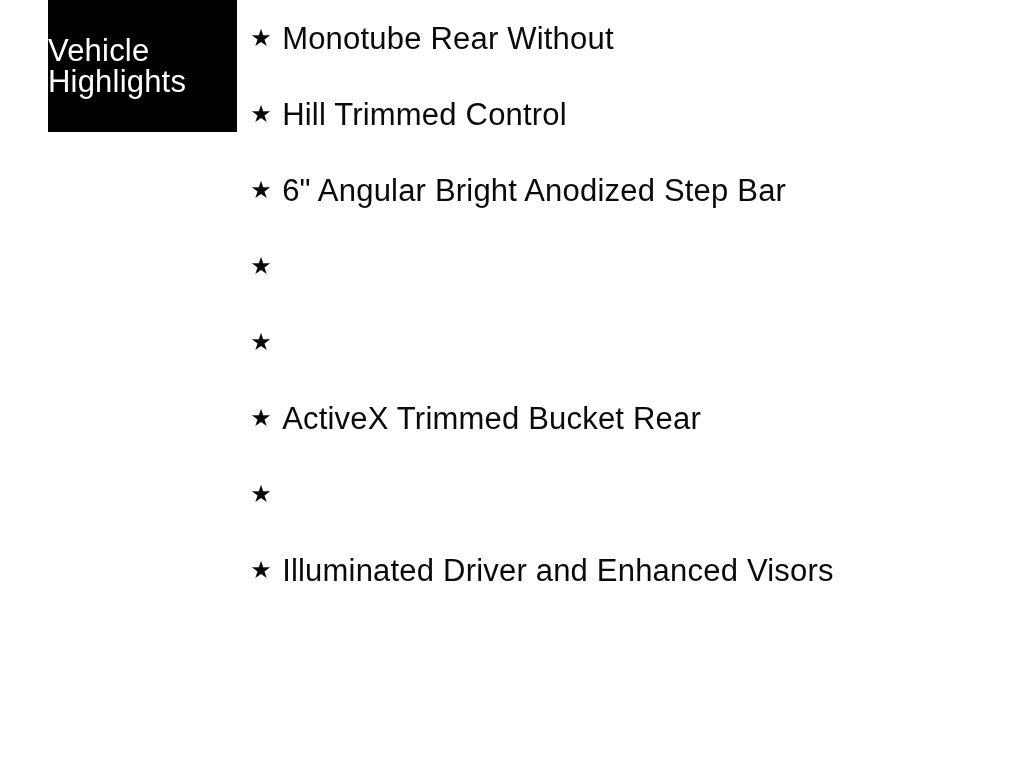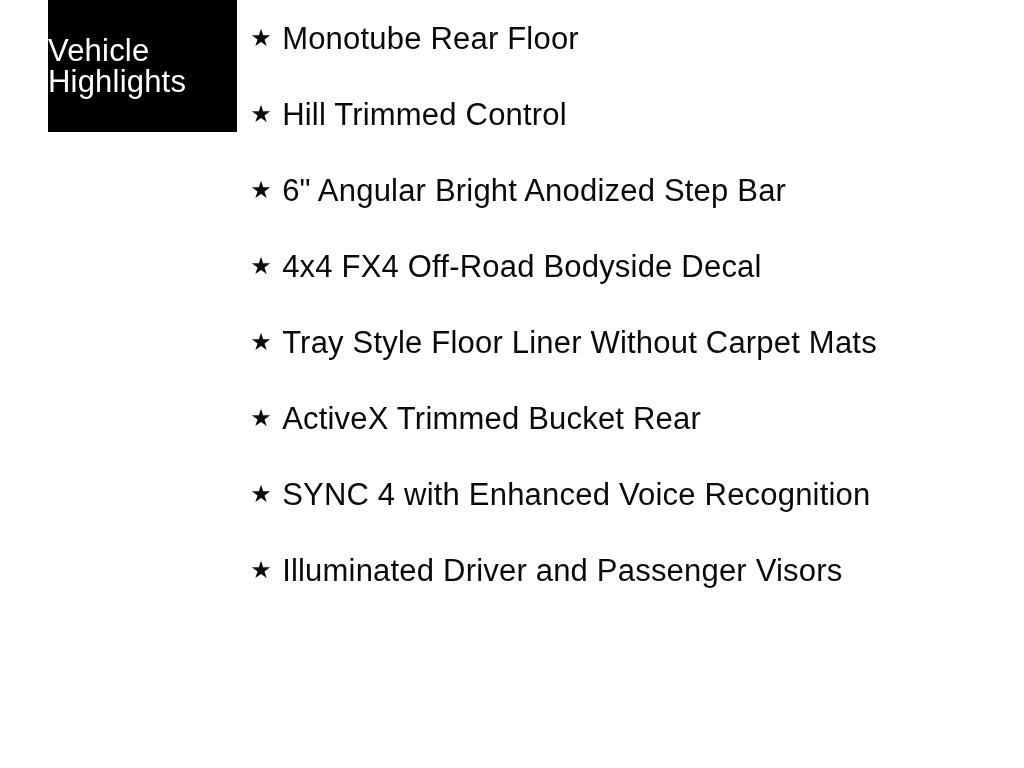--- a/index.html
+++ b/index.html
@@ -70,52 +70,49 @@
 <div class="page">
 
   <div class="header">
     <div class="header-title">Vehicle Highlights</div>
   </div>
 
   <div class="list">
 
     <div class="row">
       <span class="star">★</span>
-      <span class="label">Monotube Rear Floor</span>
+      <span class="label">Monotube Rear Without</span>
     </div>
 
     <div class="row">
       <span class="star">★</span>
       <span class="label">Hill Trimmed Control</span>
     </div>
 
     <div class="row">
       <span class="star">★</span>
       <span class="label">6" Angular Bright Anodized Step Bar</span>
     </div>
 
     <div class="row">
       <span class="star">★</span>
-      <span class="label">4x4 FX4 Off-Road Bodyside Decal</span>
     </div>
 
     <div class="row">
       <span class="star">★</span>
-      <span class="label">Tray Style Floor Liner Without Carpet Mats</span>
     </div>
 
     <div class="row">
       <span class="star">★</span>
       <span class="label">ActiveX Trimmed Bucket Rear</span>
     </div>
 
     <div class="row">
       <span class="star">★</span>
-      <span class="label">SYNC 4 with Enhanced Voice Recognition</span>
     </div>
 
     <div class="row">
       <span class="star">★</span>
-      <span class="label">Illuminated Driver and Passenger Visors</span>
+      <span class="label">Illuminated Driver and Enhanced Visors</span>
     </div>
 
   </div>
 </div>
 
 </body></html>

